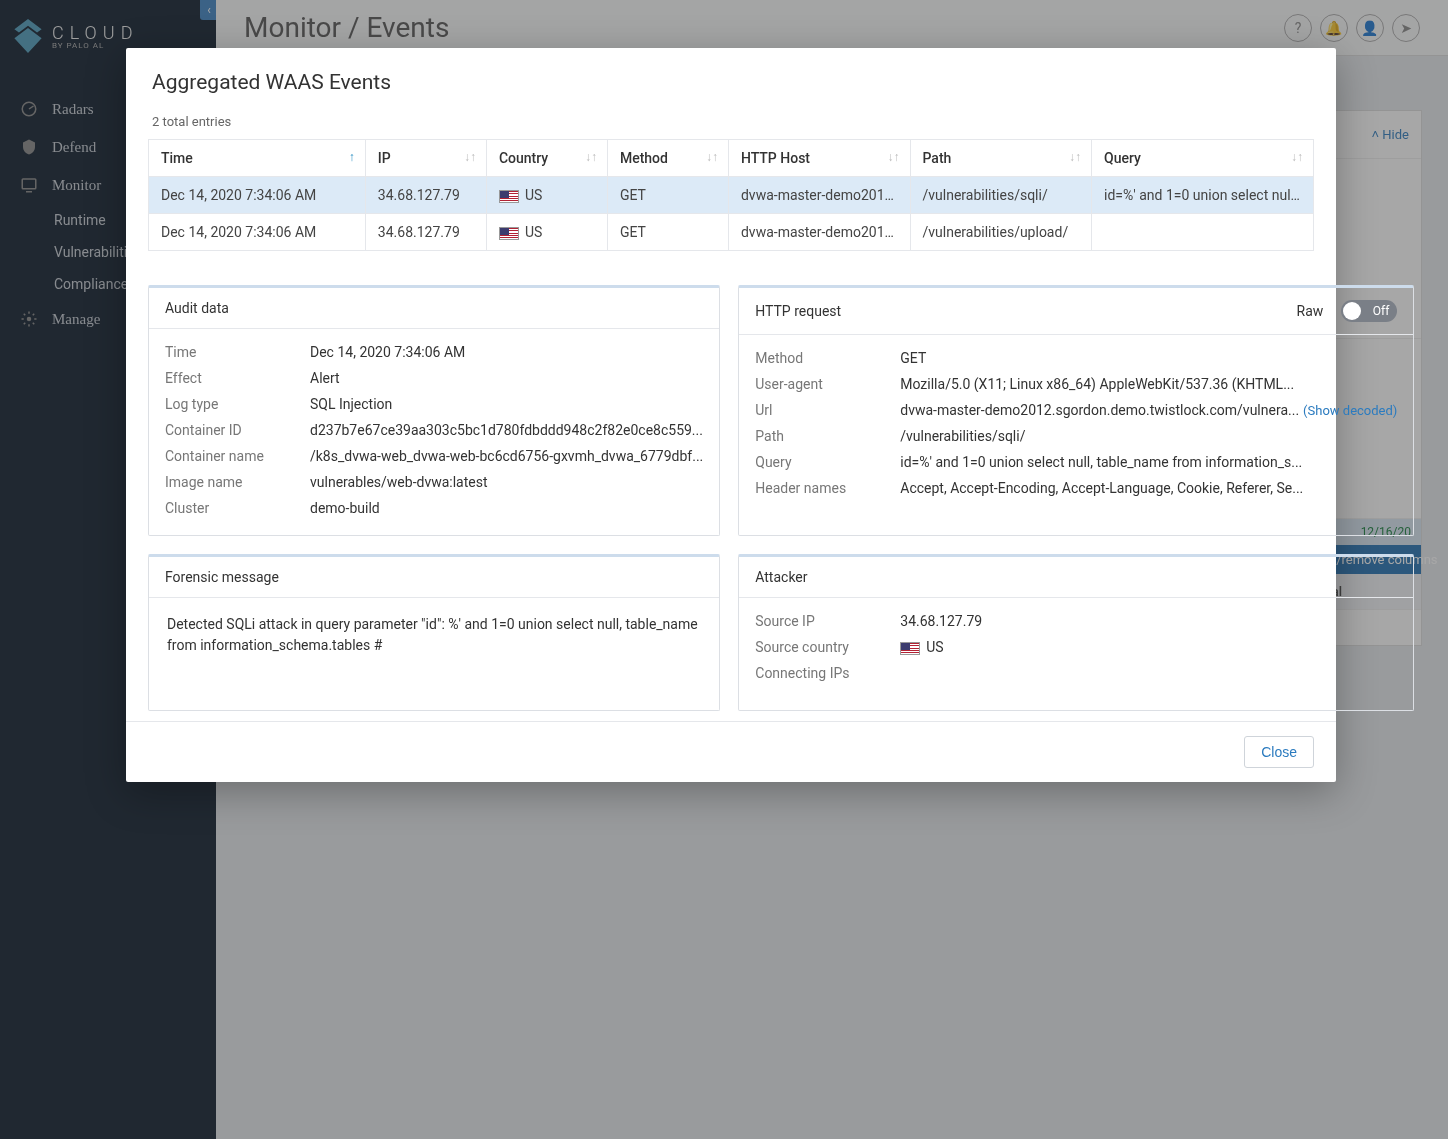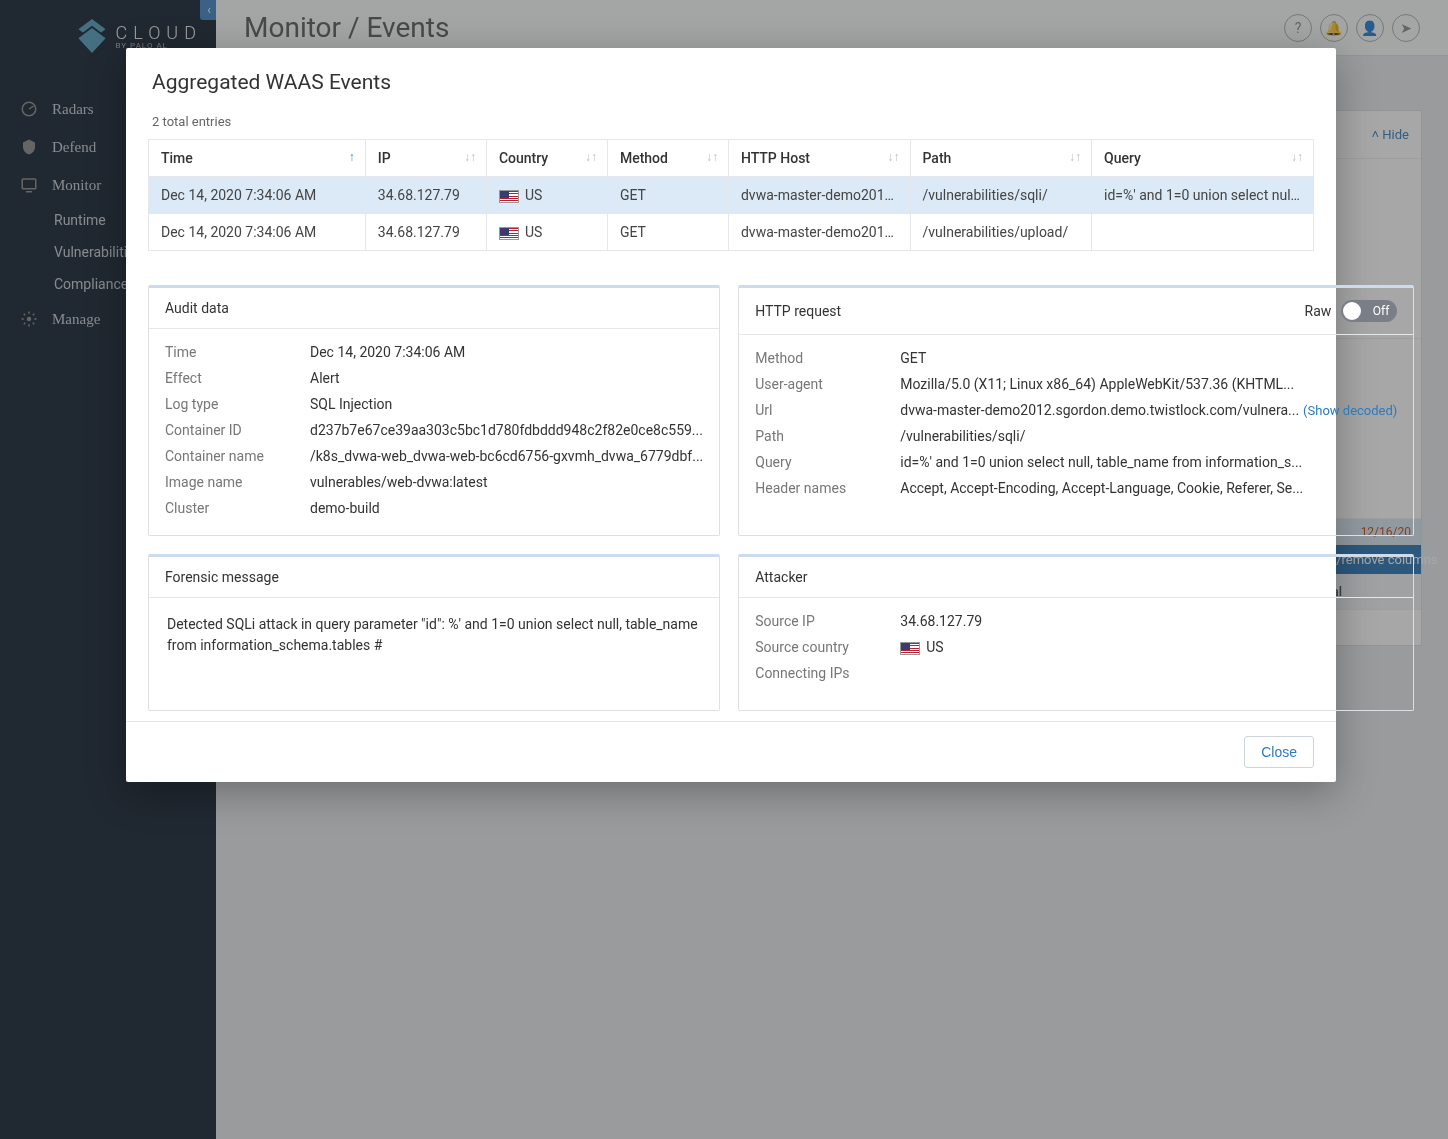--- a/index.html
+++ b/index.html
@@ -20,21 +20,20 @@
   color: #ccc;
   flex-shrink: 0;
   position: relative;
 }
 .logo {
   height: 72px;
   display: flex;
   align-items: center;
   padding: 0 14px;
   gap: 10px;
-  justify-content: flex-end;
 }
 .logo-mark { width: 28px; height: 34px; color: #58b4d6; }
 .logo-text { color: #eee; letter-spacing: 6px; font-size: 18px; font-weight: 300; }
 .logo-sub { font-size: 8px; color: #aaa; letter-spacing: 1px; margin-top:-2px; }
 .collapse-tab {
   position: absolute; top: 0; right: -2px;
   width: 18px; height: 20px;
   background: #3b82c4; color: #fff;
   display: flex; align-items: center; justify-content: center;
   font-size: 12px;
@@ -126,21 +125,21 @@
   font-size: 14px; color: #333;
   display:flex; justify-content:space-between; align-items:center;
 }
 .panel-body { padding: 10px 16px 14px; }
 .kv-row { display: flex; padding: 5px 0; font-size: 14px; }
 .kv-key { width: 145px; color: #777; flex-shrink:0; }
 .kv-val { color: #333; flex:1; white-space: nowrap; overflow:hidden; text-overflow:ellipsis; }
 .link-inline { color: #2b7bbf; font-size: 13px; margin-left:4px;}
 .forensic-text { font-size: 14px; color: #333; line-height: 1.5; padding: 6px 2px 40px;}
 
-.toggle { display:flex; align-items:center; gap:10px; }
+.toggle { display:flex; align-items:center; gap:18px; }
 .toggle-label { font-size:14px; color:#333; }
 .toggle-switch {
   width: 56px; height: 22px; background:#7a7f87; border-radius: 11px;
   display:flex; align-items:center; padding:2px; color:#fff; font-size:12px;
   justify-content:flex-end; padding-right:8px; position:relative;
 }
 .toggle-knob { position:absolute; left:2px; width:18px; height:18px; background:#fff; border-radius:50%; }
 
 .modal-footer {
   border-top: 1px solid #e5e7eb;
@@ -154,21 +153,21 @@
 
 
 .bg-right-panel {
   position:absolute; right: 26px; top: 110px;
   width: 120px; background:#fff; border:1px solid #ddd;
   font-size:13px; color:#2b7bbf;
   z-index:5;
 }
 .bg-hide { padding: 16px 12px; text-align:right; color:#2b7bbf; border-bottom:1px solid #eee;}
 .bg-section { height:180px; border-bottom:1px solid #eee;}
-.bg-date { background:#d9e7f4; padding:6px 10px; color:#c2410c; font-size:12px; text-align:right;}
+.bg-date { background:#d9e7f4; padding:6px 10px; color:#15803d; font-size:12px; text-align:right;}
 .bg-btn { background:#1f6fb2; color:#fff; font-size:13px; padding:7px 10px; white-space:nowrap;}
 .bg-total-head { padding:10px; color:#444; font-weight:500; border-bottom:1px solid #eee; background:#f3f5f7;}
 .bg-total-val { padding:10px; color:#2b7bbf;}
 
 
 .col-time{width:215px;} .col-ip{width:120px;} .col-country{width:120px;} .col-method{width:120px;}
 .col-host{width:180px;} .col-path{width:180px;} .col-query{width:220px;}
 </style>
 </head>
 <body>

